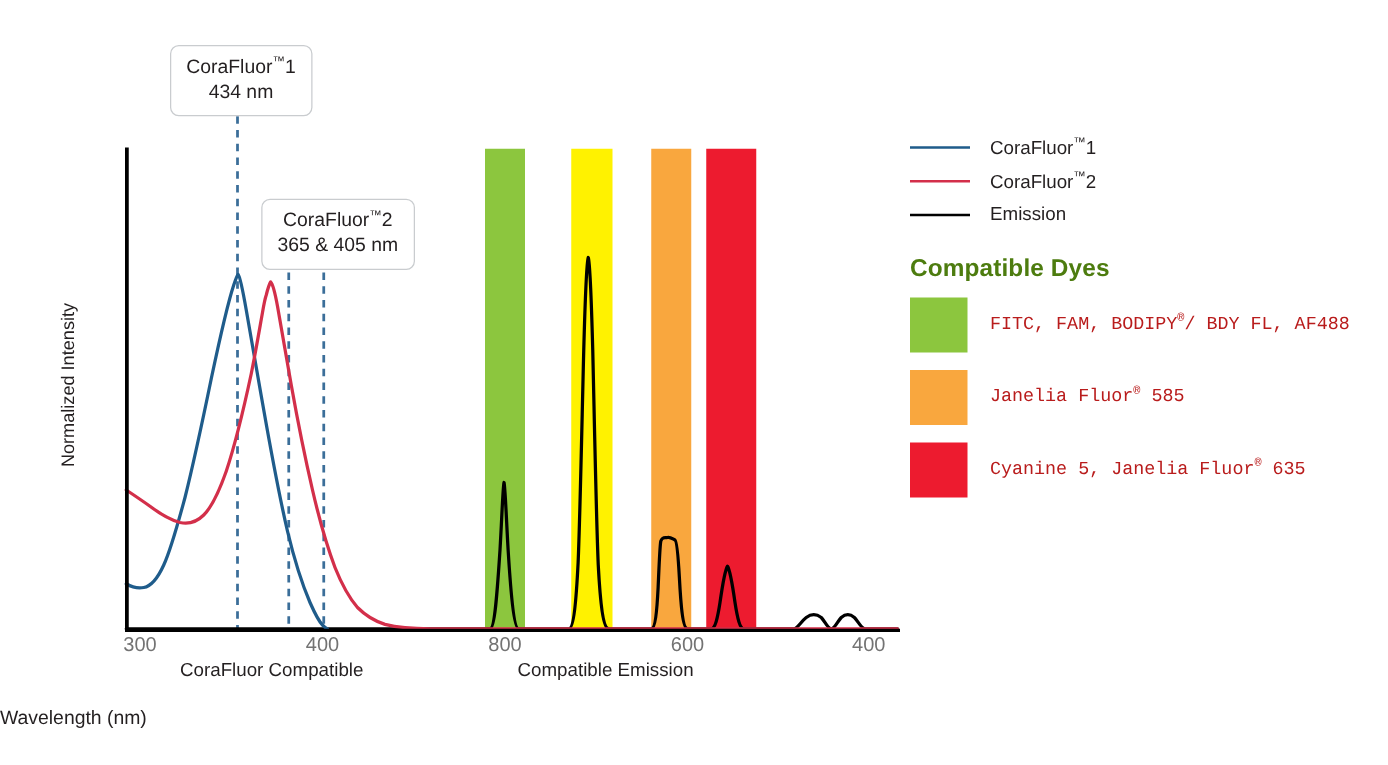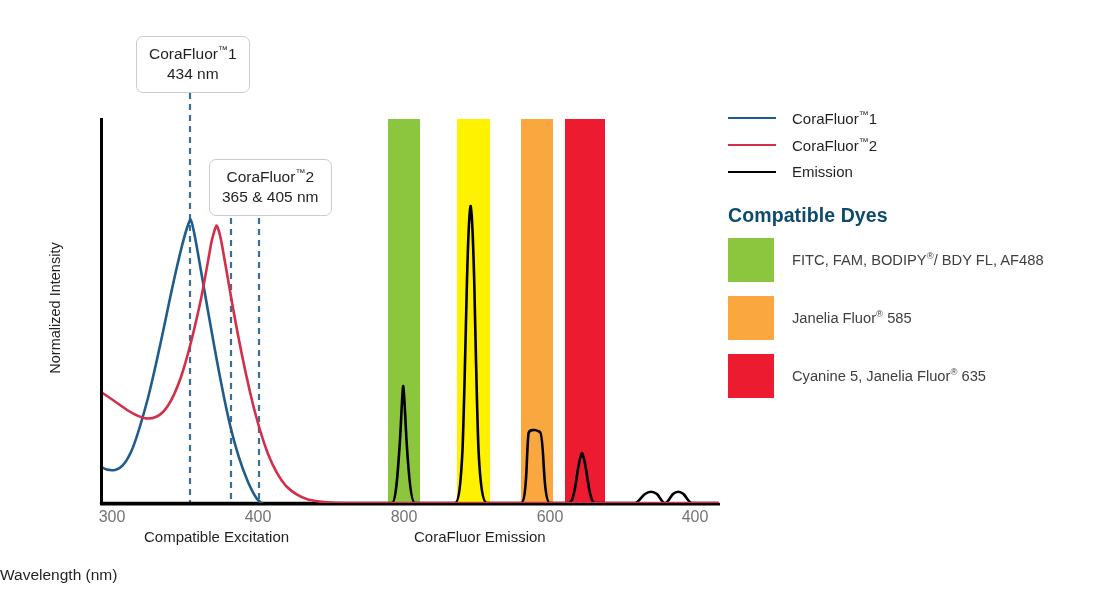--- a/index.html
+++ b/index.html
@@ -82,38 +82,39 @@
     border-top-width:2.6px;
     border-top-style:solid;
     margin-right:16px;
     flex:0 0 48px;
   }
   .legend-label{font-size:15px;color:#231f20;white-space:nowrap;}
 
   #dyes-title{
     font-size:19.5px;
     font-weight:bold;
-    color:#0c4a6e;
+    color:#4d7c0f;
     margin:19px 0 11px 0;
     letter-spacing:.1px;
   }
   .dye-row{
     display:flex;align-items:center;
     margin-bottom:14px;
     min-height:44px;
   }
   .dye-swatch{
     width:46px;height:44px;
     margin-right:18px;
     flex:0 0 46px;
   }
   .dye-label{
-    font-size:14.7px;color:#404040;
+    font-size:14.7px;color:#b91c1c;
     line-height:1.34;
     white-space:pre-line;
+    font-family:Liberation Mono, monospace;
   }
   .reg{font-size:9.5px;vertical-align:super;}
 </style>
 </head>
 <body>
 
 <div id="figure">
 
   <svg class="plot-svg" width="1110" height="612" viewBox="0 0 1110 612">
 
@@ -212,22 +213,22 @@
     <span class="l1">CoraFluor<span class="tm">™</span>2</span>
     <span class="l2">365 &amp; 405 nm</span>
   </div>
 
   <div class="axis-tick" style="left:82px;top:508px;">300</div>
   <div class="axis-tick" style="left:228px;top:508px;">400</div>
   <div class="axis-tick" style="left:374px;top:508px;">800</div>
   <div class="axis-tick" style="left:520px;top:508px;">600</div>
   <div class="axis-tick" style="left:665px;top:508px;">400</div>
 
-  <div class="sub-label" style="left:144px;top:528px;">Compatible Excitation</div>
-  <div class="sub-label" style="left:414px;top:528px;">CoraFluor Emission</div>
+  <div class="sub-label" style="left:144px;top:528px;">CoraFluor Compatible</div>
+  <div class="sub-label" style="left:414px;top:528px;">Compatible Emission</div>
 
   <div id="xtitle">Wavelength (nm)</div>
   <div id="ylabel">Normalized Intensity</div>
 
   <div id="right-panel">
 
     <div class="legend-row">
       <span class="legend-swatch" style="border-top-color:#1F5C8B;"></span>
       <span class="legend-label">CoraFluor<span class="tm">™</span>1</span>
     </div>

